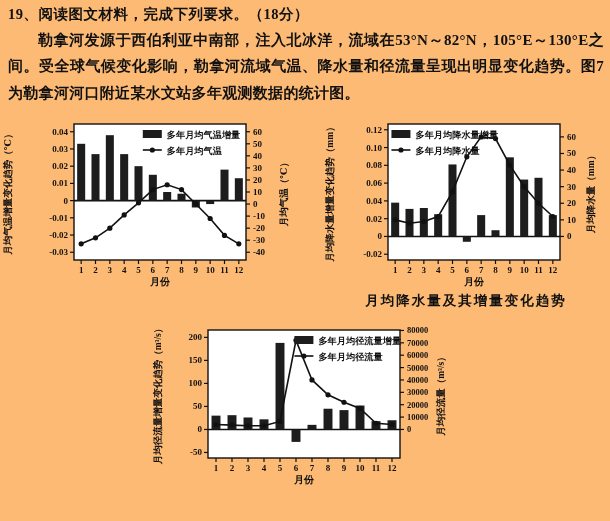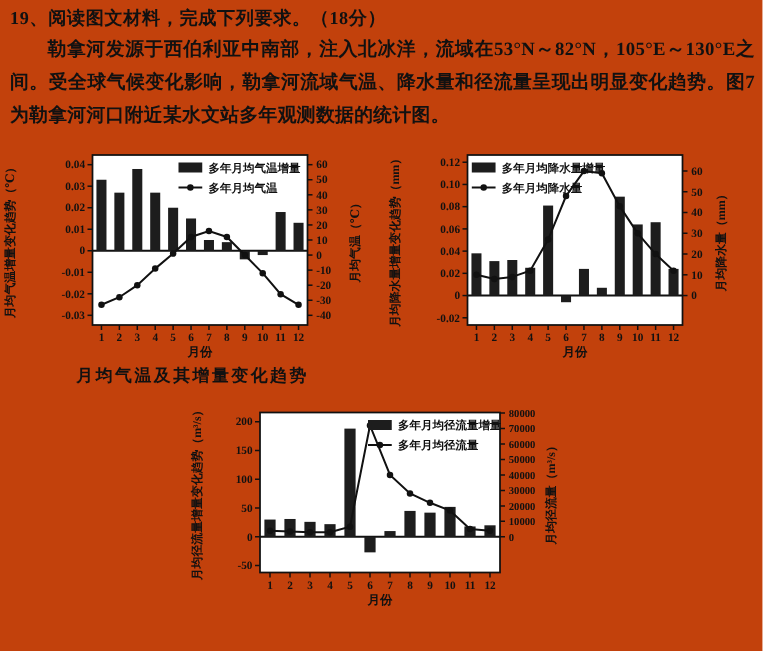--- a/index.html
+++ b/index.html
@@ -1,35 +1,35 @@
 <!DOCTYPE html>
 <html><head>
 <meta charset="utf-8">
 <style>
   html,body{margin:0;padding:0;background:#ffffff;}
   .page{
     position:relative;
     width:610px;height:521px;
-    background:#c2410c;
+    background:#fdba74;
     color:#111;
     font-family:"Liberation Serif","DejaVu Serif",serif;
     overflow:hidden;
   }
   .q-line{
     position:absolute;top:5px;left:8px;width:596px;
     font-size:14.5px;font-weight:600;letter-spacing:0.5px;
   }
   .intro{
     position:absolute;top:27px;left:8px;width:596px;
     font-size:15px;font-weight:600;line-height:1.76;
     text-indent:2em;text-align:justify;letter-spacing:0.3px;
   }
   .charts-row{
     position:absolute;top:112px;left:0;width:610px;
-    display:flex;
+    display:flex;gap:12px;justify-content:space-between;
   }
   .chart{margin:0;padding:0;}
   .chart figcaption{
     text-align:center;font-size:13.5px;font-weight:bold;
     letter-spacing:2px;margin-top:0;
   }
   .chart-runoff{position:absolute;top:320px;left:150px;width:330px;}
   svg{display:block;}
   svg text{
     font-family:"Liberation Serif","DejaVu Serif",serif;
@@ -152,21 +152,20 @@
             <circle cx="238.83333333333334" cy="131.81772151898733" r="2.6" fill="#111111"></circle>
           </g>
           <g>
             <rect x="142.8" y="18" width="19" height="8" fill="#1d1d1d"></rect>
             <text x="166.8" y="25.5" font-size="9.2">多年月均气温增量</text>
             <line x1="142.8" y1="38" x2="161.8" y2="38" stroke="#111111" stroke-width="1.6"></line>
             <circle cx="152.3" cy="38" r="2.6" fill="#111111"></circle>
             <text x="166.8" y="41.5" font-size="9.2">多年月均气温</text>
           </g>
         </svg>
-      <figcaption>月均气温及其增量变化趋势</figcaption>
     </figure>
 
     <figure class="chart">
       <svg id="svg-precipitation" width="288" height="180" viewBox="0 0 288 180">
           <g>
             <rect x="66" y="12" width="172" height="136" fill="#fff" stroke="#111111" stroke-width="1.4"></rect>
           </g>
           <g>
             <line x1="62" y1="17.777777777777782" x2="66" y2="17.777777777777782" stroke="#111111" stroke-width="1.2"></line>
             <text x="60" y="20.777777777777782" text-anchor="end" font-size="9">0.12</text>
@@ -261,20 +260,21 @@
             <circle cx="230.83333333333334" cy="104.53333333333333" r="2.6" fill="#111111"></circle>
           </g>
           <g>
             <rect x="69.44" y="18" width="19" height="8" fill="#1d1d1d"></rect>
             <text x="93.44" y="25.5" font-size="9.2">多年月均降水量增量</text>
             <line x1="69.44" y1="38" x2="88.44" y2="38" stroke="#111111" stroke-width="1.6"></line>
             <circle cx="78.94" cy="38" r="2.6" fill="#111111"></circle>
             <text x="93.44" y="41.5" font-size="9.2">多年月均降水量</text>
           </g>
         </svg>
+      <figcaption>月均降水量及其增量变化趋势</figcaption>
     </figure>
   </div>
 
   <figure class="chart chart-runoff">
     <svg id="svg-runoff" width="330" height="170" viewBox="0 0 330 170">
         <g>
           <rect x="58" y="10" width="192" height="128" fill="#fff" stroke="#111111" stroke-width="1.4"></rect>
         </g>
         <g>
           <line x1="54" y1="17.366906474820144" x2="58" y2="17.366906474820144" stroke="#111111" stroke-width="1.2"></line>

